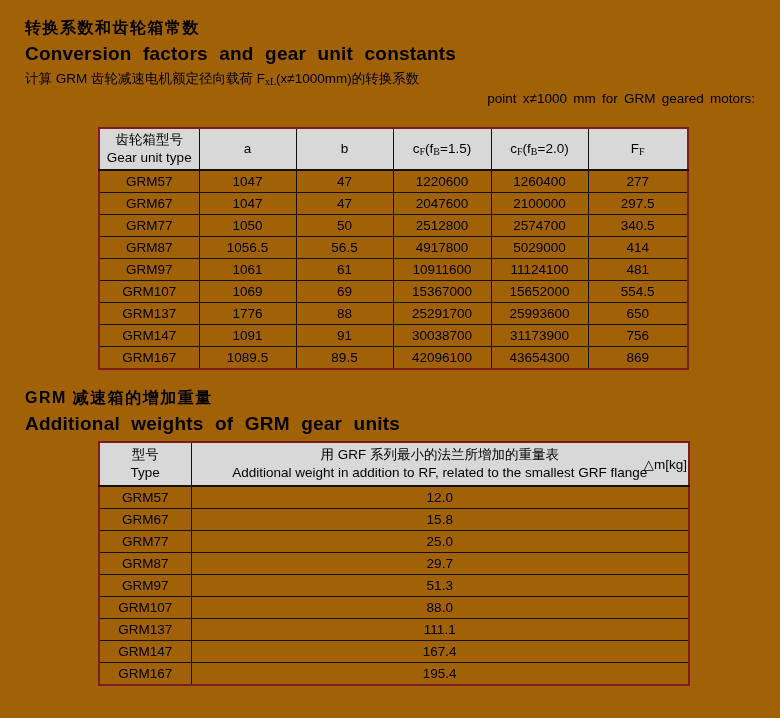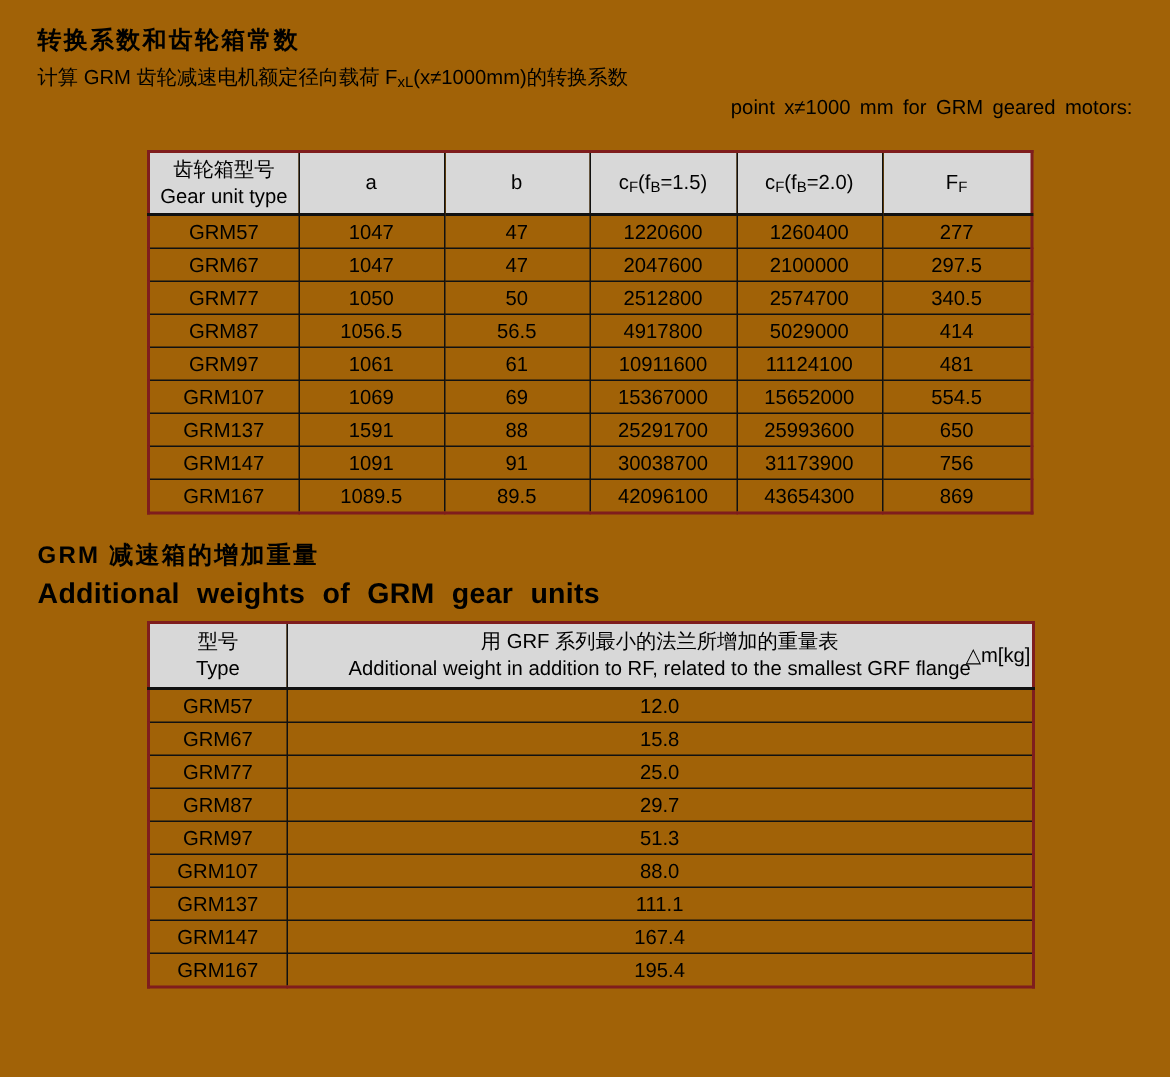--- a/index.html
+++ b/index.html
@@ -11,21 +11,21 @@
   .page{position:relative;width:780px;height:718px;overflow:hidden;background:#a16207;}
   .content{padding:0 25px;}
 
   .title-zh{font-weight:bold;font-size:16px;line-height:20px;margin:18px 0 0 0;letter-spacing:1.5px;}
   .title-en{font-weight:bold;font-size:19px;line-height:22px;margin:5px 0 0 0;word-spacing:6px;letter-spacing:0.2px;}
   .desc-zh{font-size:13.5px;line-height:18px;margin:5px 0 0 0;}
   .desc-en{font-size:13.5px;line-height:18.5px;margin:2px 0 0 0;width:730px;}
   .jline{text-align:justify;text-align-last:justify;}
   .nline{word-spacing:2.5px;text-align:right;}
 
-  sub{font-size:10px;line-height:0;vertical-align:-2px;}
+  sub{font-size:10px;line-height:0;vertical-align:-2px;font-family:Liberation Serif, serif;}
 
   table{border-collapse:collapse;table-layout:fixed;}
   .tbl{margin-left:73px;border:2px solid #7f1d1d;}
   .tbl th,.tbl td{border:1px solid #111;text-align:center;padding:0;overflow:hidden;}
   .tbl thead th{background:#d8d8d8;font-weight:normal;border-bottom:2px solid #111;}
   .tbl td{height:21px;font-size:13.5px;}
 
   #table1{width:589px;margin-top:18px;}
   #table1 thead th{height:40px;font-size:13.5px;line-height:18px;}
   .two-line div{line-height:18px;font-size:13.5px;}
@@ -37,20 +37,21 @@
   .wide-hdr .hdr-lines div{line-height:18px;}
   .wide-hdr .unit{position:absolute;right:1px;top:50%;transform:translateY(-50%);font-size:13.5px;}
 </style>
 </head>
 <body>
 
 <div class="page">
   <div class="content">
 
     <div class="title-zh">转换系数和齿轮箱常数</div>
+    <div class="title-en">Conversion factors and gear unit constants</div>
     <div class="desc-zh"><span>计算 GRM 齿轮减速电机额定径向载荷 F</span><sub>xL</sub><span>(x≠1000mm)的转换系数</span></div>
     <div class="desc-en nline"><span>point x≠1000 mm for GRM geared motors:</span></div>
 
     <table id="table1" class="tbl">
       <colgroup>
         <col style="width:100px">
           <col style="width:97px">
           <col style="width:97px">
         <col style="width:98px">
           <col style="width:97px">
@@ -113,21 +114,21 @@
           <tr>
             <td>GRM107</td>
             <td>1069</td>
             <td>69</td>
             <td>15367000</td>
             <td>15652000</td>
             <td>554.5</td>
           </tr>
           <tr>
             <td>GRM137</td>
-            <td>1591</td>
+            <td>1776</td>
             <td>88</td>
             <td>25291700</td>
             <td>25993600</td>
             <td>650</td>
           </tr>
           <tr>
             <td>GRM147</td>
             <td>1091</td>
             <td>91</td>
             <td>30038700</td>

